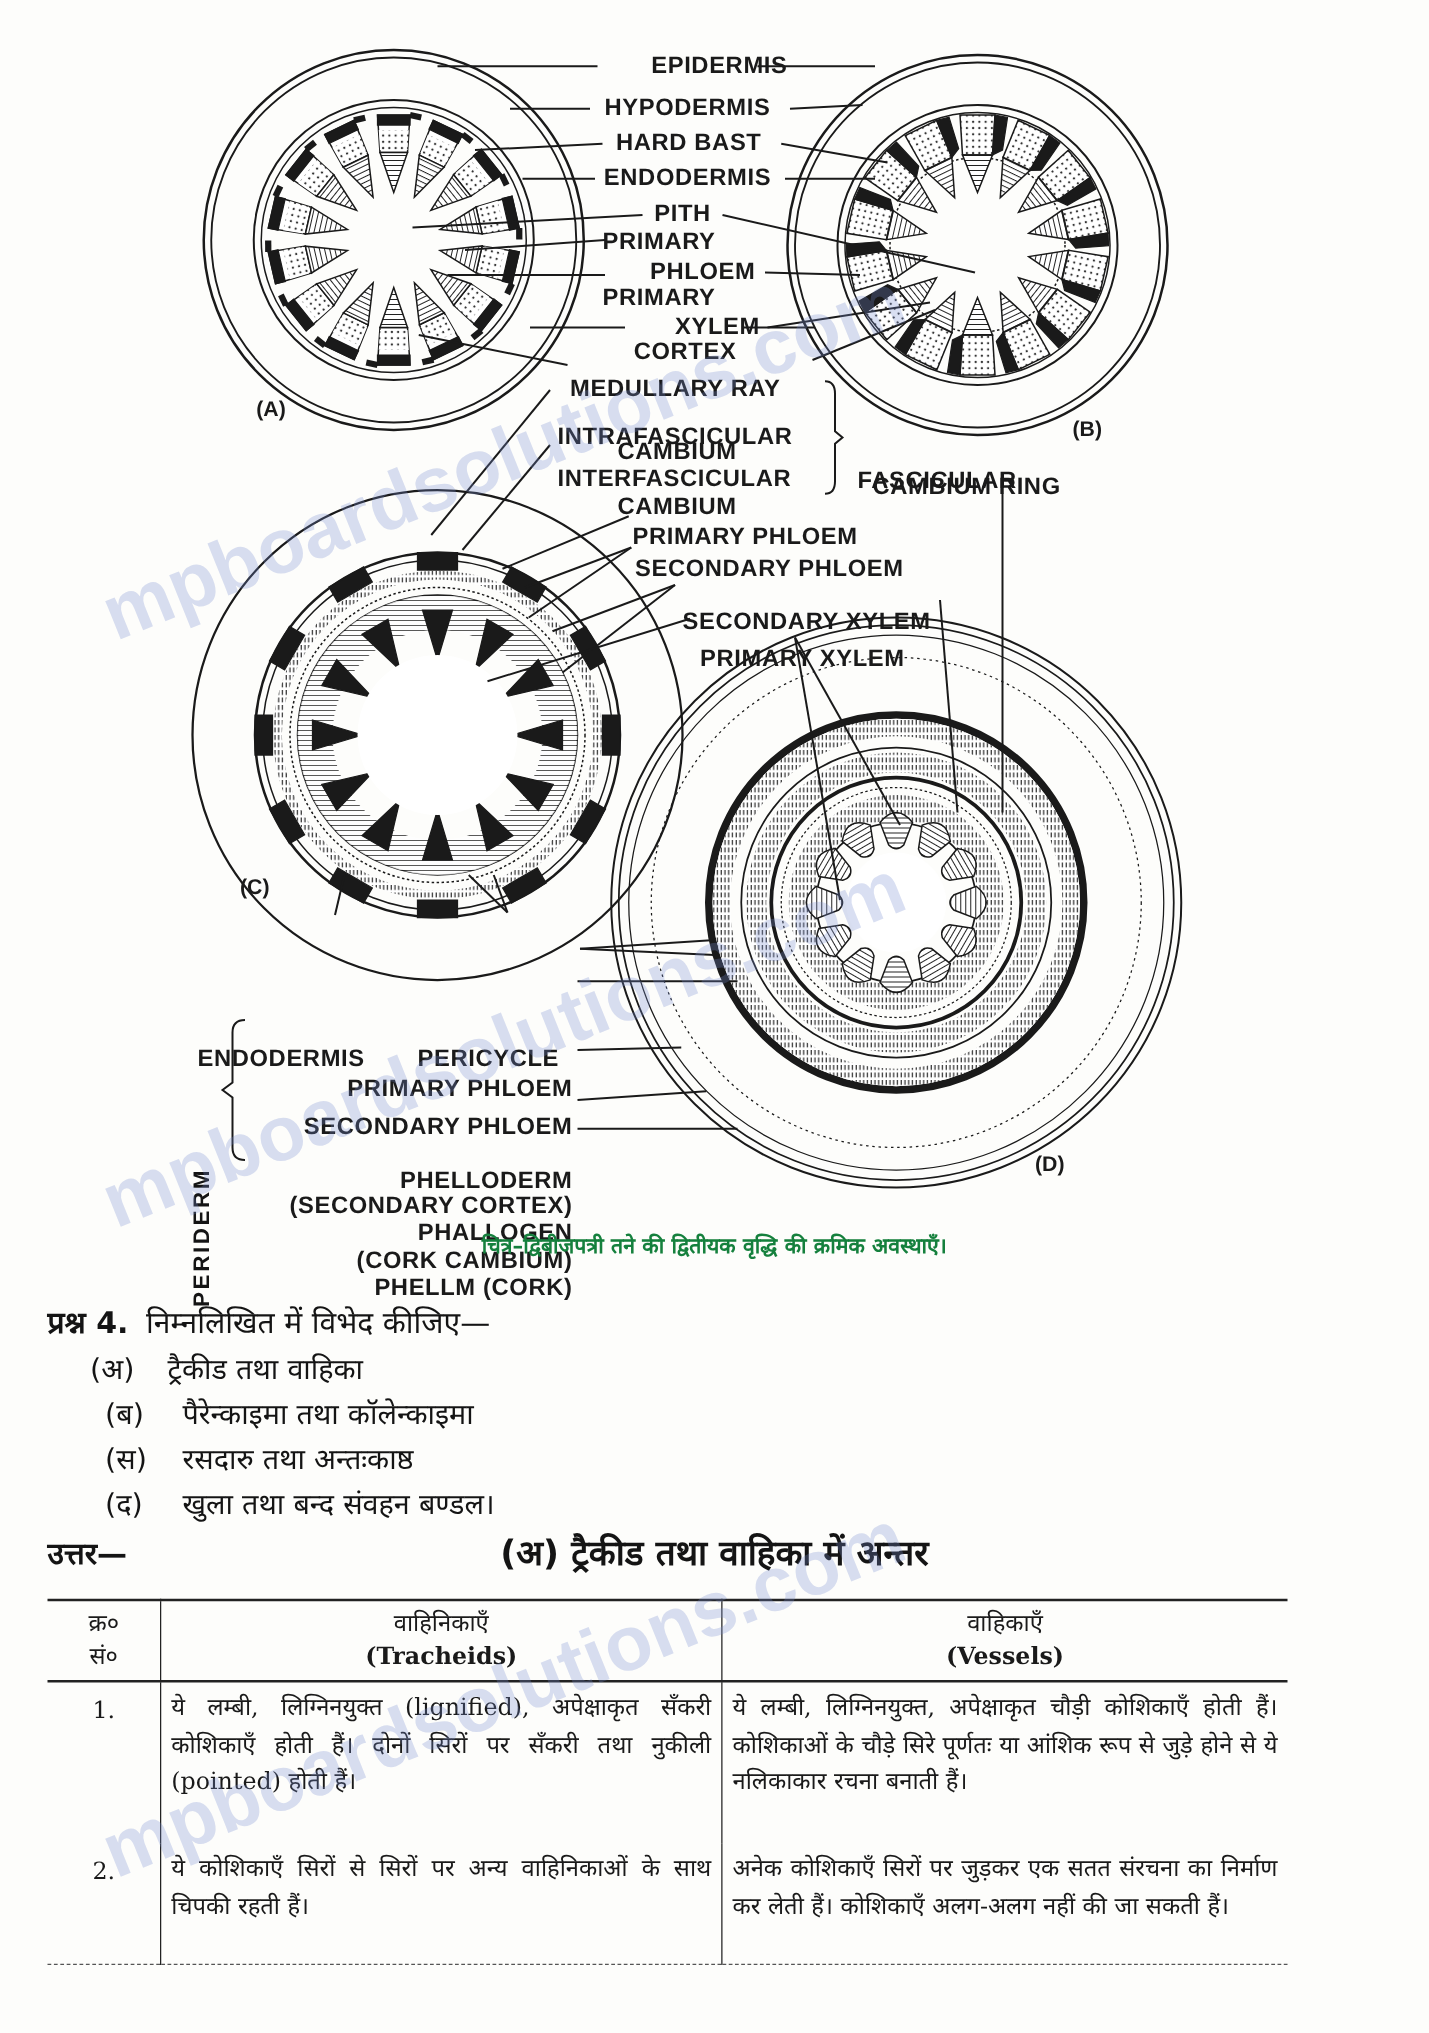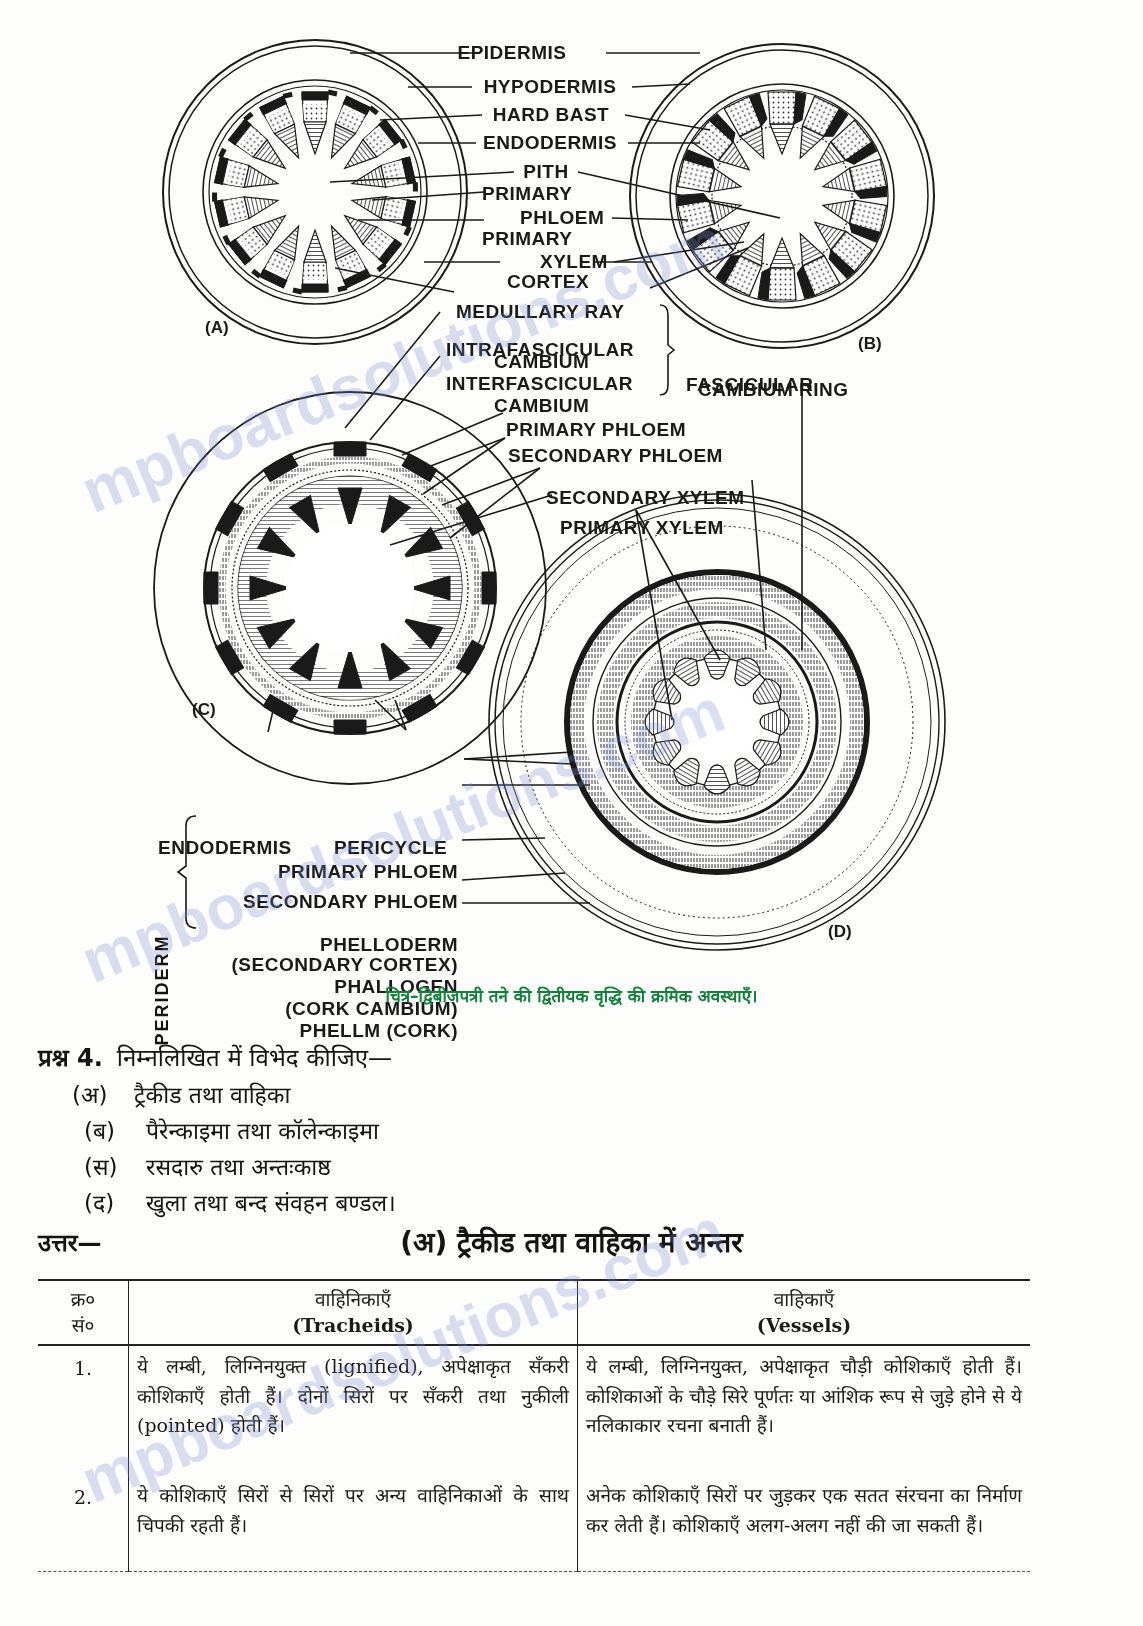--- a/index.html
+++ b/index.html
@@ -231,21 +231,21 @@
     <line x1="462" y1="880" x2="565" y2="873"></line>
 
     <line x1="462" y1="903" x2="590" y2="903"></line>
 
     <path d="M 660 305 Q 668 305 668 315 L 668 345 L 674 350 L 668 355 L 668 385 Q 668 395 660 395"></path>
 
     <path d="M 196 816 Q 186 816 186 826 L 186 866 L 178 872 L 186 878 L 186 918 Q 186 928 196 928"></path>
   </g>
 </svg>
 
-<div class="lbl c" style="left:442px;top:43px;width:140px;">EPIDERMIS</div>
+<div class="lbl c" style="left:490px;top:43px;width:140px;text-align:right;">EPIDERMIS</div>
 <div class="lbl c" style="left:468px;top:77px;width:164px;">HYPODERMIS</div>
 <div class="lbl c" style="left:478px;top:105px;width:146px;">HARD BAST</div>
 <div class="lbl c" style="left:470px;top:133px;width:160px;">ENDODERMIS</div>
 <div class="lbl c" style="left:512px;top:162px;width:68px;">PITH</div>
 <div class="lbl" style="left:482px;top:184px;">PRIMARY</div>
 <div class="lbl" style="left:520px;top:208px;">PHLOEM</div>
 <div class="lbl" style="left:482px;top:229px;">PRIMARY</div>
 <div class="lbl" style="left:540px;top:252px;">XYLEM</div>
 <div class="lbl c" style="left:498px;top:272px;width:100px;">CORTEX</div>
 <div class="lbl" style="left:456px;top:302px;">MEDULLARY RAY</div>

